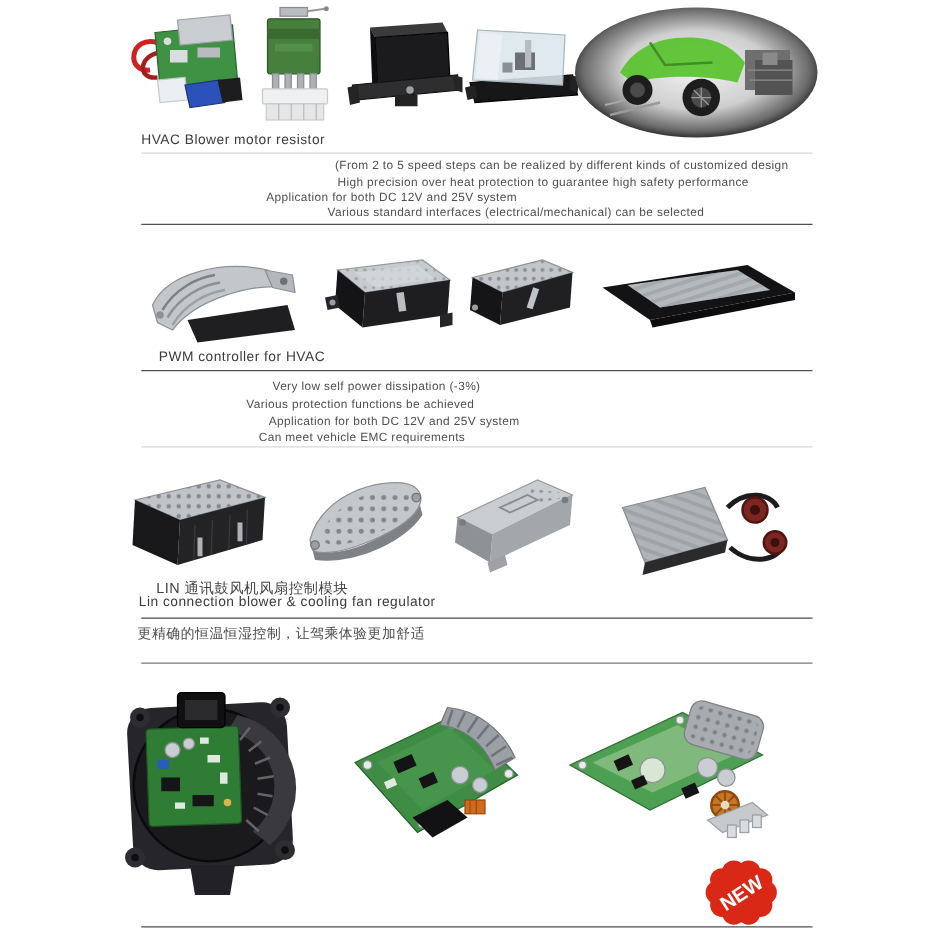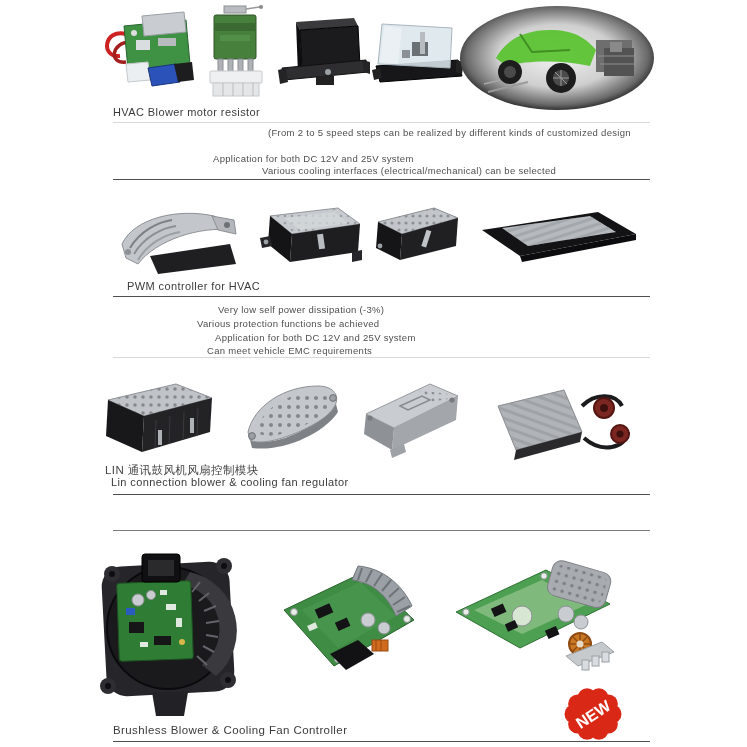--- a/index.html
+++ b/index.html
@@ -97,22 +97,23 @@
     <circle cx="103" cy="74" r="15" fill="#1d1d1d"></circle>
     <circle cx="103" cy="74" r="8" fill="#4a4a4a"></circle>
     <line x1="103" y1="66" x2="103" y2="82" stroke="#999"></line>
     <line x1="95" y1="74" x2="111" y2="74" stroke="#999"></line>
     <line x1="97" y1="68" x2="109" y2="80" stroke="#999"></line>
   </svg>
 
   <div class="heading" style="left:113px;top:106px">HVAC Blower motor resistor</div>
   <div class="rule light" style="top:122px"></div>
   <div class="feature" style="left:268px;top:127px">(From 2 to 5 speed steps can be realized by different kinds of customized design</div>
+  <div class="feature" style="left:270px;top:141px">High precision over heat protection to guarantee high safety performance</div>
   <div class="feature" style="left:213px;top:153px">Application for both DC 12V and 25V system</div>
-  <div class="feature" style="left:262px;top:165px">Various cooling interfaces (electrical/mechanical) can be selected</div>
+  <div class="feature" style="left:262px;top:165px">Various standard interfaces (electrical/mechanical) can be selected</div>
   <div class="rule" style="top:179px"></div>
 
   <svg class="prod" style="left:108px;top:204px" width="138" height="78" viewBox="0 0 138 78">
     <polygon points="42,52 122,40 128,60 50,70" fill="#1f1f22"></polygon>
     <path d="M14,40 C26,14 70,4 106,12 L124,26 C92,22 48,36 30,60 L18,54 Z" fill="#c3c7cb" stroke="#8d9195"></path>
     <path d="M22,44 C32,27 50,18 64,16" stroke="#7d8185" fill="none" stroke-width="2"></path>
     <path d="M26,50 C36,33 54,24 68,22" stroke="#8d9195" fill="none" stroke-width="2"></path>
     <path d="M30,56 C40,39 58,30 72,28" stroke="#9aa0a4" fill="none" stroke-width="2"></path>
     <polygon points="104,12 126,16 128,30 110,26" fill="#b4b8bc" stroke="#8d9195"></polygon>
     <circle cx="119" cy="21" r="3" fill="#6e7276"></circle>
@@ -227,23 +228,24 @@
     <polygon points="12,30 78,14 96,56 30,74" fill="url(#fins-b)" fill-opacity="0.75"></polygon>
     <polygon points="30,74 96,56 94,66 28,84" fill="#2a2a2d"></polygon>
     <path d="M96,30 C110,16 130,18 136,30" stroke="#1c1c1e" stroke-width="4" fill="none"></path>
     <path d="M98,62 C116,78 140,72 142,56" stroke="#1c1c1e" stroke-width="4" fill="none"></path>
     <circle cx="118" cy="32" r="10" fill="#7c2622" stroke="#531512" stroke-width="2"></circle>
     <circle cx="118" cy="32" r="4" fill="#3c100d"></circle>
     <circle cx="134" cy="58" r="9" fill="#7c2622" stroke="#531512" stroke-width="2"></circle>
     <circle cx="134" cy="58" r="3.6" fill="#3c100d"></circle>
   </svg>
 
-  <div class="heading cn" style="left:105px;top:463px">LIN 通讯鼓风机风扇控制模块</div>
+  <div class="heading cn" style="left:125px;top:463px">LIN 通讯鼓风机风扇控制模块</div>
   <div class="heading" style="left:111px;top:476px">Lin connection blower &amp; cooling fan regulator</div>
   <div class="rule" style="top:494px"></div>
+  <div class="feature cn" style="left:110px;top:499px">更精确的恒温恒湿控制，让驾乘体验更加舒适</div>
   <div class="rule mid" style="top:530px"></div>
 
   <svg class="prod" style="left:96px;top:546px" width="144" height="174" viewBox="0 0 144 174">
     <rect x="8" y="18" width="128" height="130" rx="20" fill="#26262a" transform="rotate(-3 72 83)"></rect>
     <circle cx="16" cy="28" r="8" fill="#2e2e32"></circle>
       <circle cx="16" cy="28" r="3" fill="#0e0e10"></circle>
     <circle cx="128" cy="20" r="8" fill="#2e2e32"></circle>
       <circle cx="128" cy="20" r="3" fill="#0e0e10"></circle>
     <circle cx="12" cy="140" r="8" fill="#2e2e32"></circle>
       <circle cx="12" cy="140" r="3" fill="#0e0e10"></circle>
@@ -349,16 +351,15 @@
         <circle cx="18" cy="30" r="9.5"></circle>
       <circle cx="21.6" cy="20" r="9.5"></circle>
         <circle cx="31.1" cy="13.8" r="9.5"></circle>
       <circle cx="42.9" cy="13.8" r="9.5"></circle>
         <circle cx="52.4" cy="20" r="9.5"></circle>
       <circle cx="37" cy="30" r="23"></circle>
     </g>
     <text x="37" y="36" transform="rotate(-33 37 30)" fill="#ffffff" font-size="16" font-weight="bold" text-anchor="middle" font-family="Liberation Sans, sans-serif">NEW</text>
   </svg>
 
-  <div class="heading" style="left:113px;top:724px;font-size:11.5px">Brushless Blower &amp; Cooling Fan Controller</div>
   <div class="rule" style="top:741px"></div>
 
 </div>
 
 </body></html>

